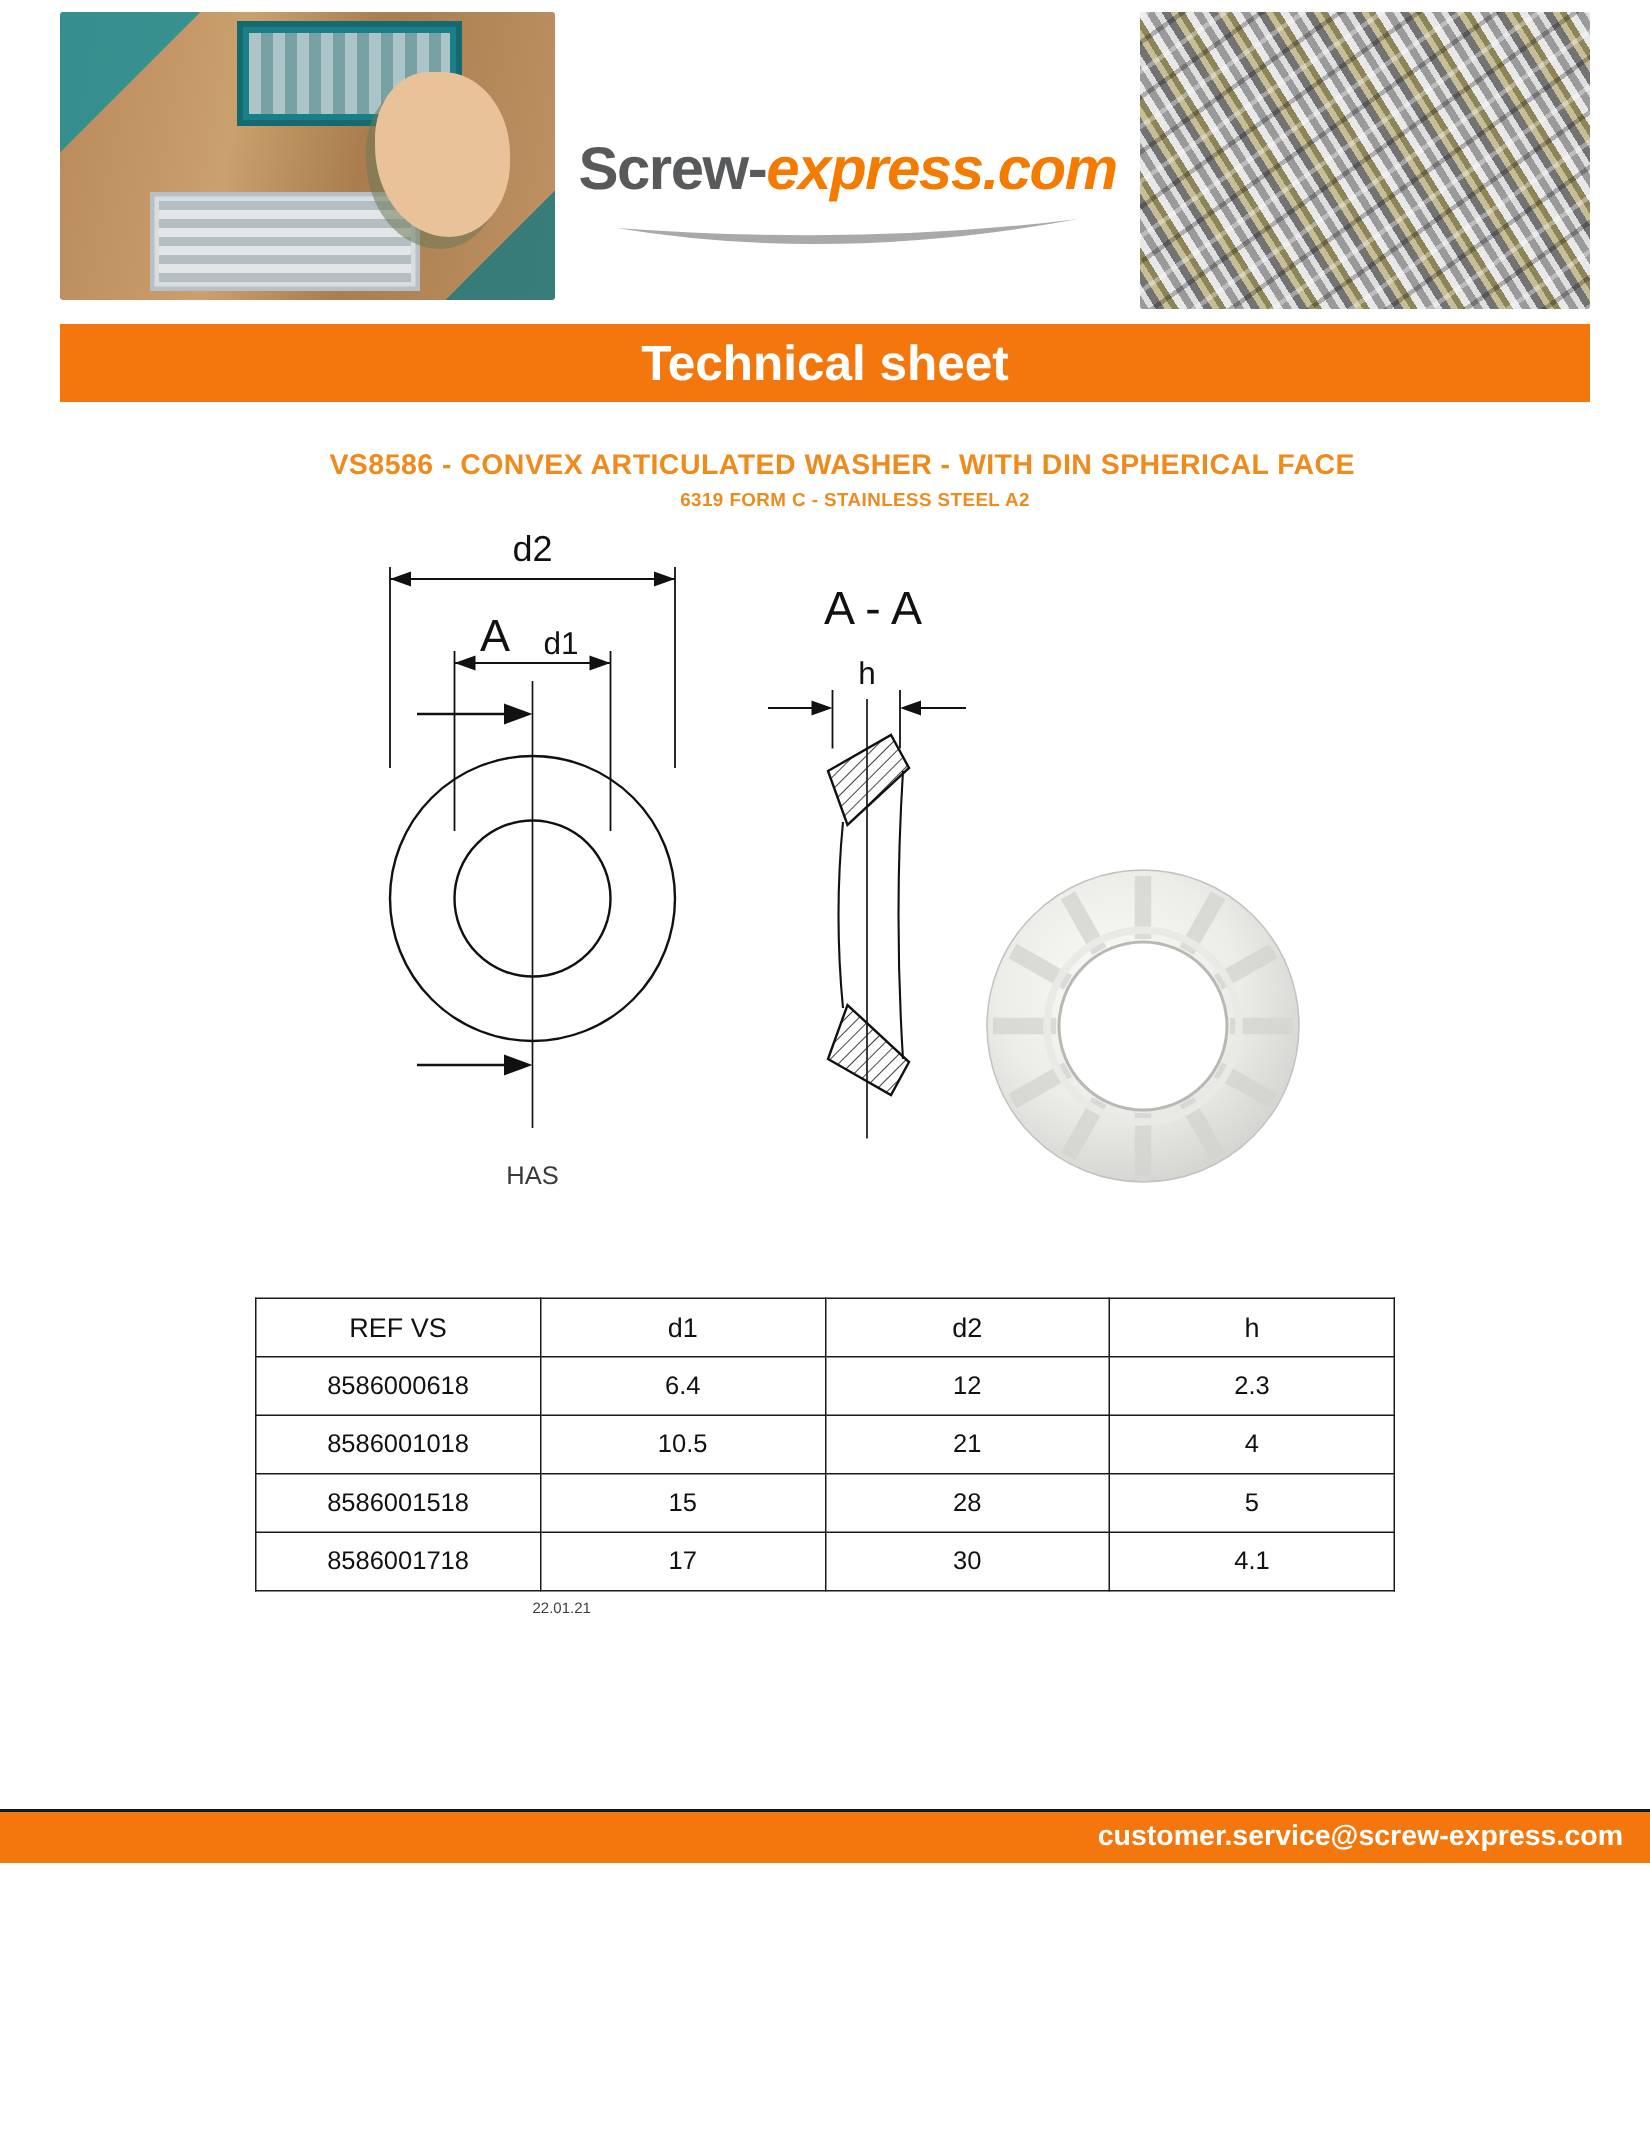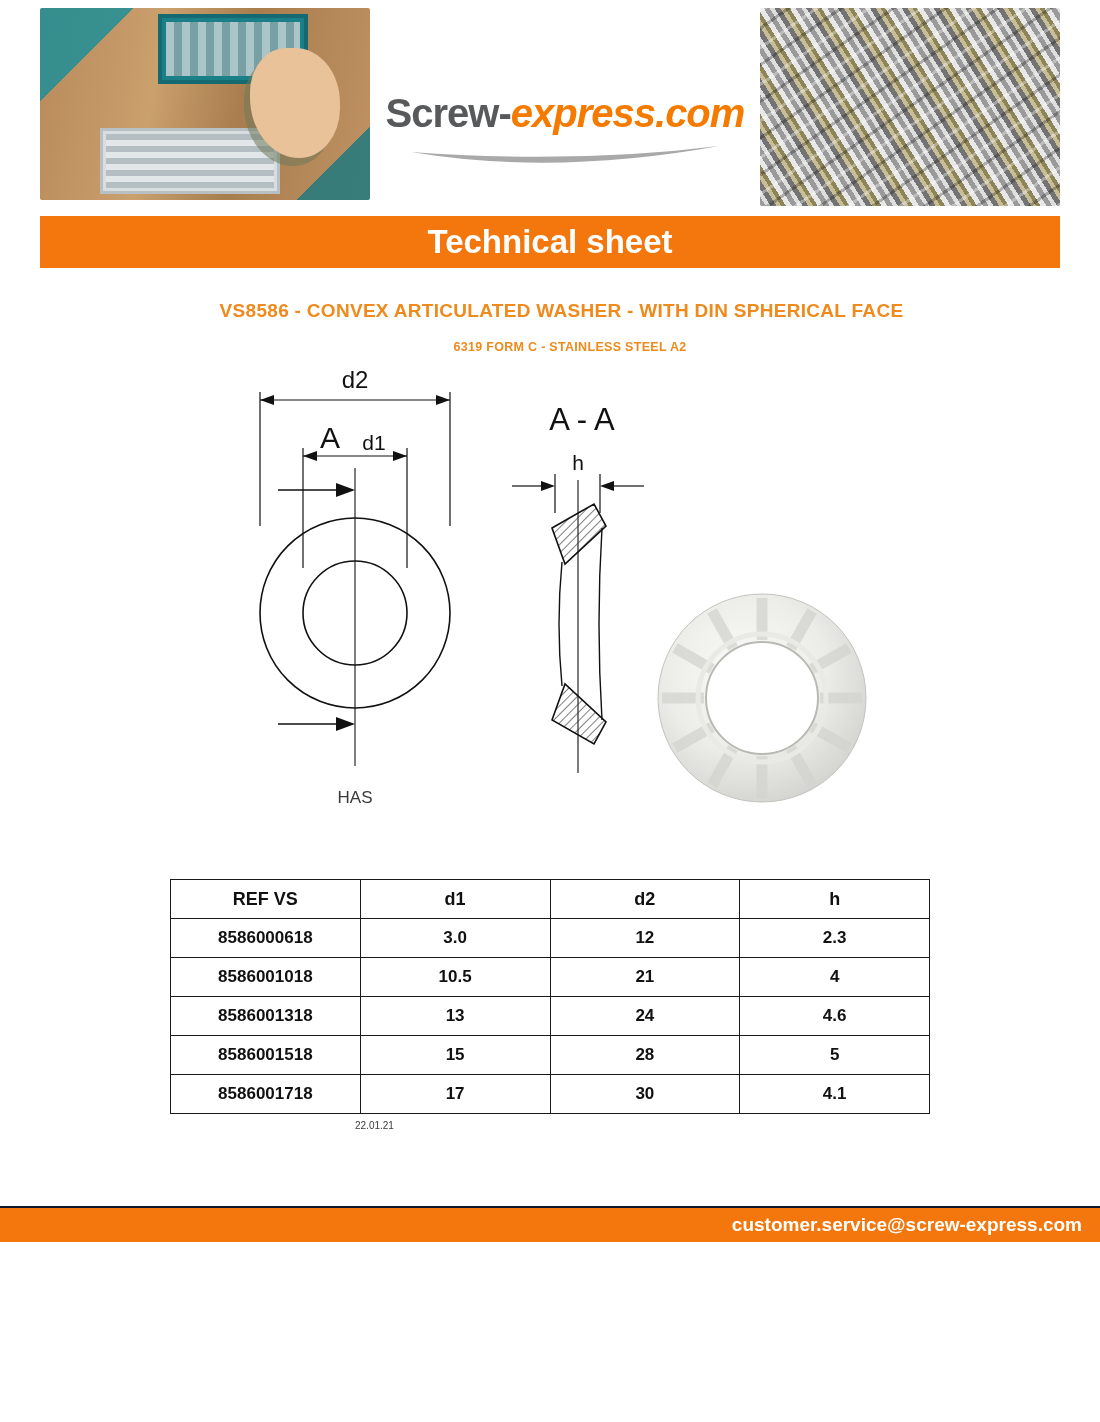--- a/index.html
+++ b/index.html
@@ -87,21 +87,21 @@
   .product-title {
     margin-top: 32px;
     text-align: center;
     color: #ef8a1d;
     font-size: 19px;
     font-weight: bold;
     letter-spacing: .3px;
     margin-left: 23px;
   }
   .product-subtitle {
-    margin-top: 18px;
+    margin-top: 4px;
     text-align: center;
     color: #ef8a1d;
     font-size: 12.5px;
     font-weight: bold;
     letter-spacing: .3px;
     padding-left: 40px;
   }
 
   
   .drawing-wrap {
@@ -116,21 +116,21 @@
     width: 760px;
     border-collapse: collapse;
     table-layout: fixed;
   }
   table.spec th, table.spec td {
     border: 1.5px solid #1a1a1a;
     height: 39px;
     text-align: center;
     vertical-align: middle;
     font-size: 17px;
-    font-weight: bold;
+    font-weight: normal;
     color: #111111;
   }
   table.spec th { font-size: 18px; }
   .table-date {
     margin: 6px 0 0 185px;
     font-size: 10px;
     color: #3c3c3c;
   }
 
   
@@ -278,37 +278,31 @@
         <tr>
           <th>REF VS</th>
           <th>d1</th>
           <th>d2</th>
           <th>h</th>
         </tr>
       </thead>
       <tbody>
         <tr>
           <td>8586000618</td>
-          <td>3.0</td>
+          <td>6.4</td>
           <td>12</td>
           <td>2.3</td>
         </tr>
         <tr>
           <td>8586001018</td>
           <td>10.5</td>
           <td>21</td>
           <td>4</td>
         </tr>
         <tr>
-          <td>8586001318</td>
-          <td>13</td>
-          <td>24</td>
-          <td>4.6</td>
-        </tr>
-        <tr>
           <td>8586001518</td>
           <td>15</td>
           <td>28</td>
           <td>5</td>
         </tr>
         <tr>
           <td>8586001718</td>
           <td>17</td>
           <td>30</td>
           <td>4.1</td>

